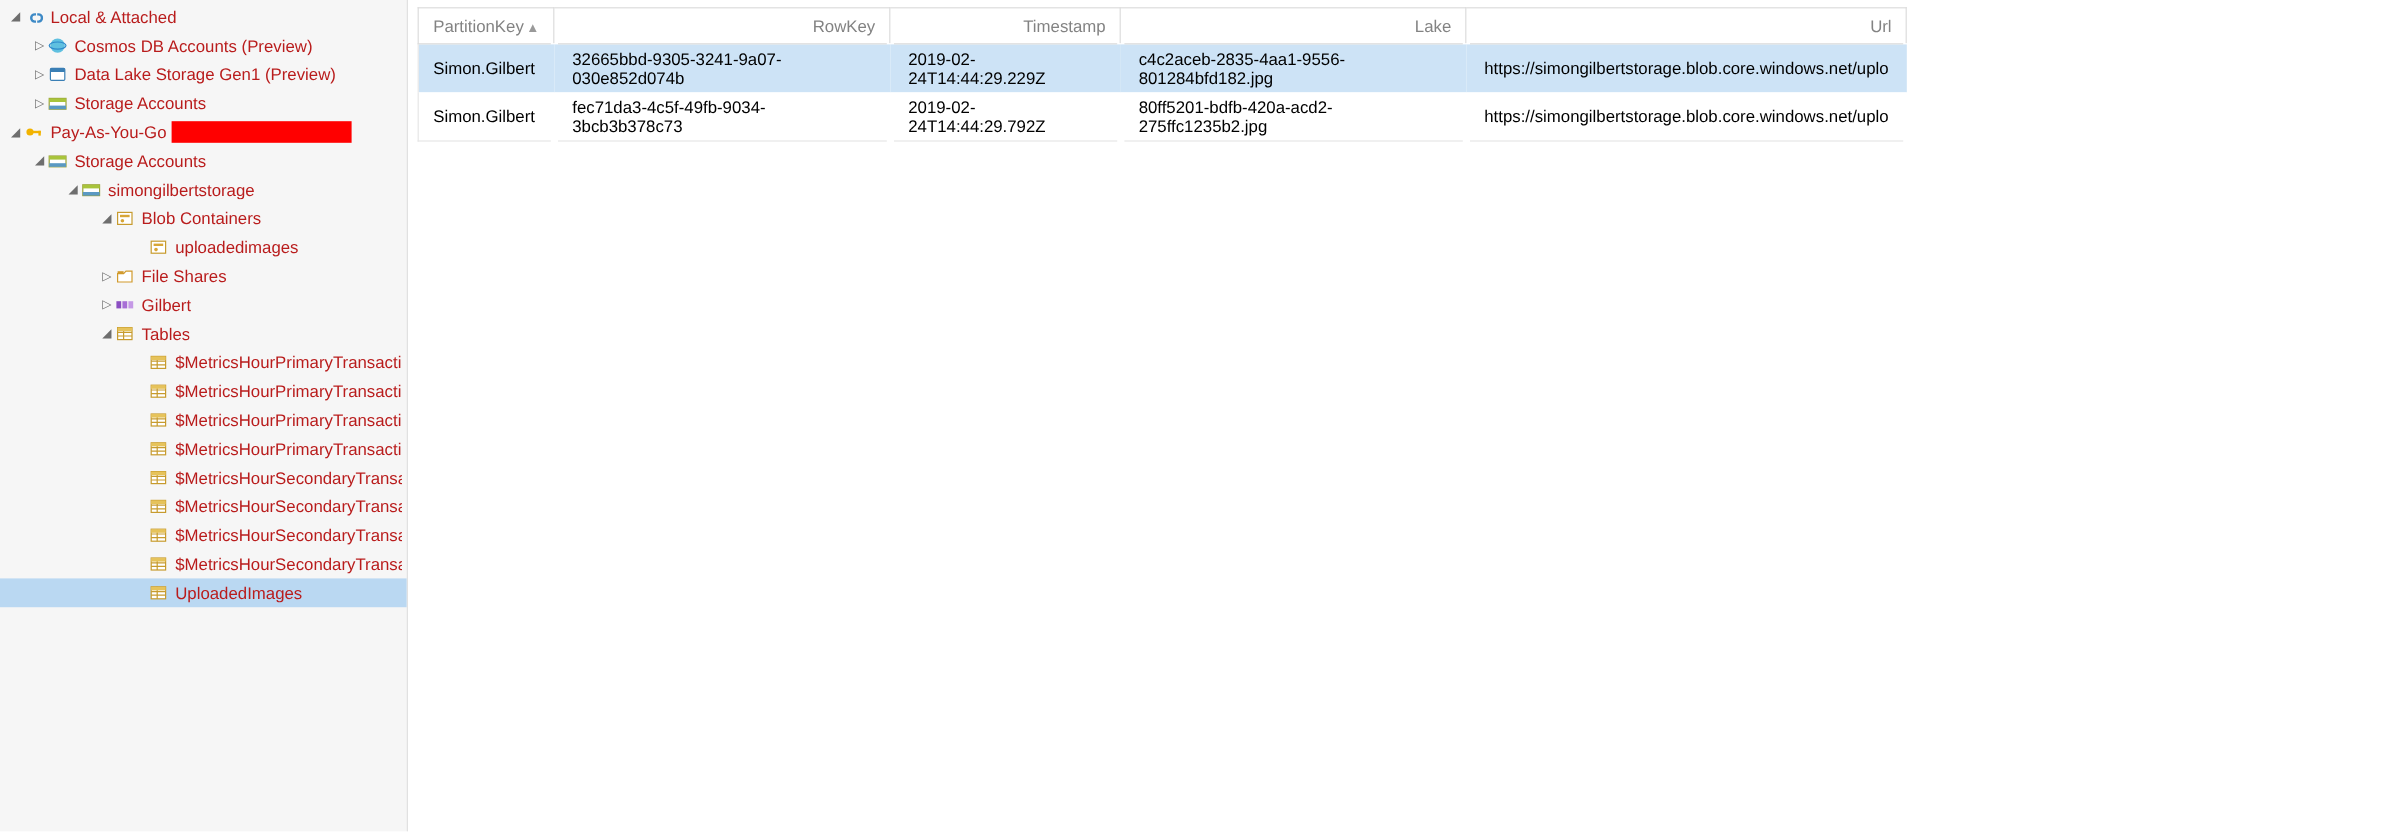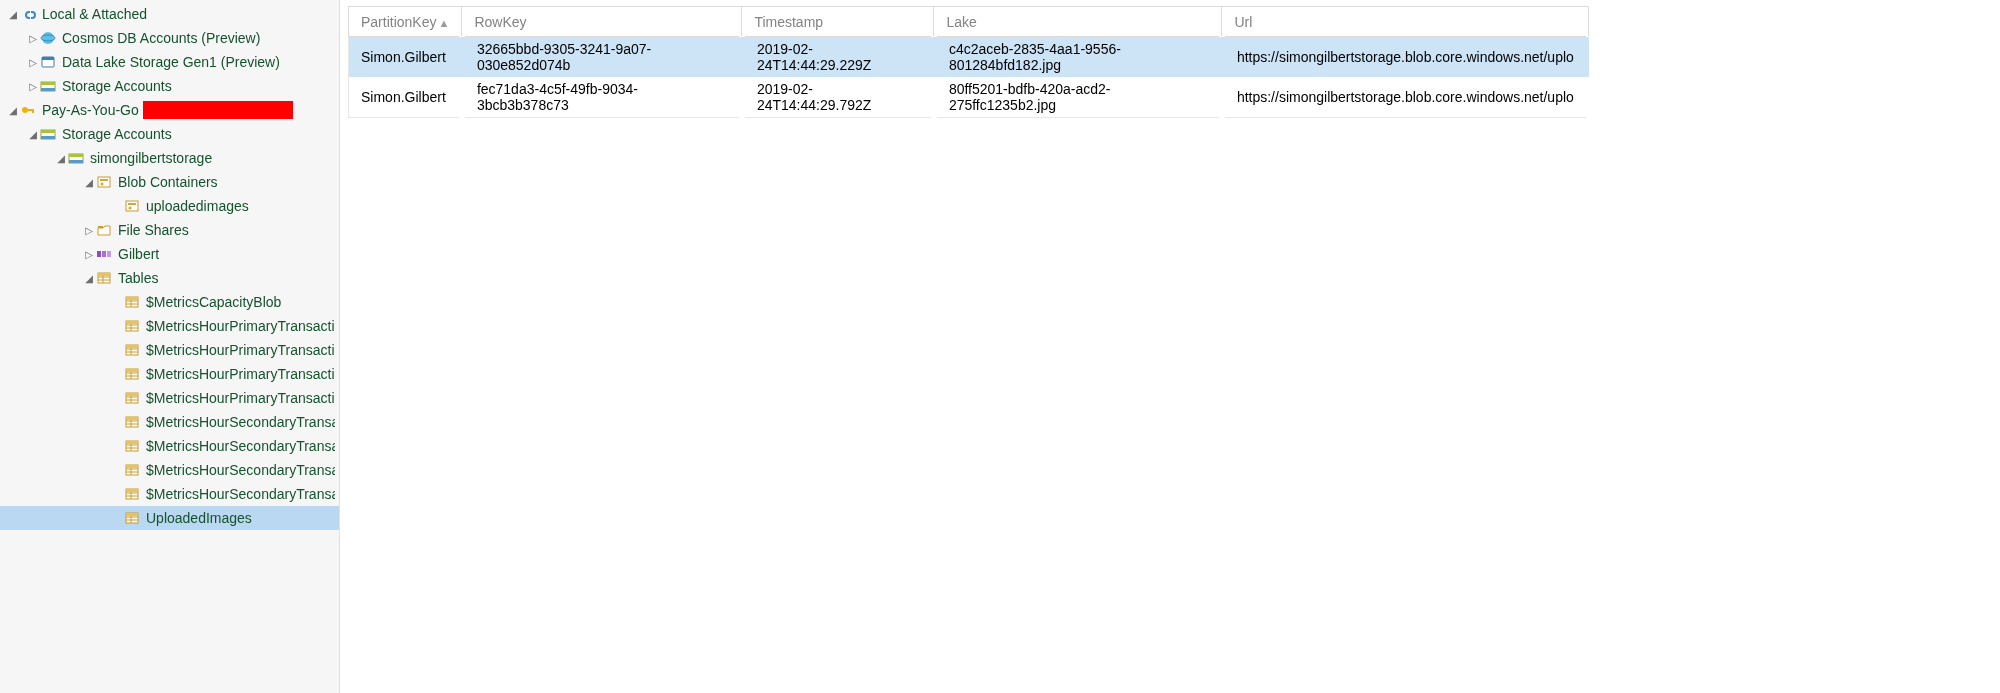--- a/index.html
+++ b/index.html
@@ -41,41 +41,41 @@
   }
   .indent { display:inline-block; height:1px; flex-shrink:0; }
   .icon {
     width: 16px; height: 16px;
     margin-right: 6px;
     display:inline-flex;
     align-items:center;
     justify-content:center;
     flex-shrink:0;
   }
-  .lbl { color:#14532d; overflow:hidden; text-overflow:clip; }
+  .lbl { color:#b91c1c; overflow:hidden; text-overflow:clip; }
   .redact {
     display:inline-block;
     background:#ff0000;
     height:18px; width:150px;
     margin-left:4px;
     flex-shrink:0;
   }
 
   
   .main {
     flex: 1;
     background: #fff;
     padding: 6px 0 0 8px;
     overflow: hidden;
   }
   table { border-collapse: collapse; width: auto; }
   th {
     font-weight: 400;
     color: #838383;
-    text-align: left;
+    text-align: right;
     padding: 6px 12px;
     border: 1px solid #dcdcdc;
     background: #fff;
     height: 30px;
   }
   th .sort { font-size:11px; color:#999; margin-left:2px; }
   td {
     padding: 4px 12px;
     color: #000000;
     height: 24px;
@@ -273,29 +273,20 @@
     <span class="indent" style="width:82px"></span>
     <span class="arrow">◢</span>
     <span class="icon">
         <svg>
           <use href="#i-table"></use>
         </svg>
       </span>
     <span class="lbl">Tables</span>
   </div>
 
-  <div class="tree-row">
-    <span class="indent" style="width:124px"></span>
-    <span class="icon">
-        <svg>
-          <use href="#i-table"></use>
-        </svg>
-      </span>
-    <span class="lbl">$MetricsCapacityBlob</span>
-  </div>
   <div class="tree-row">
     <span class="indent" style="width:124px"></span>
     <span class="icon">
         <svg>
           <use href="#i-table"></use>
         </svg>
       </span>
     <span class="lbl">$MetricsHourPrimaryTransactionsBlob</span>
   </div>
   <div class="tree-row">

